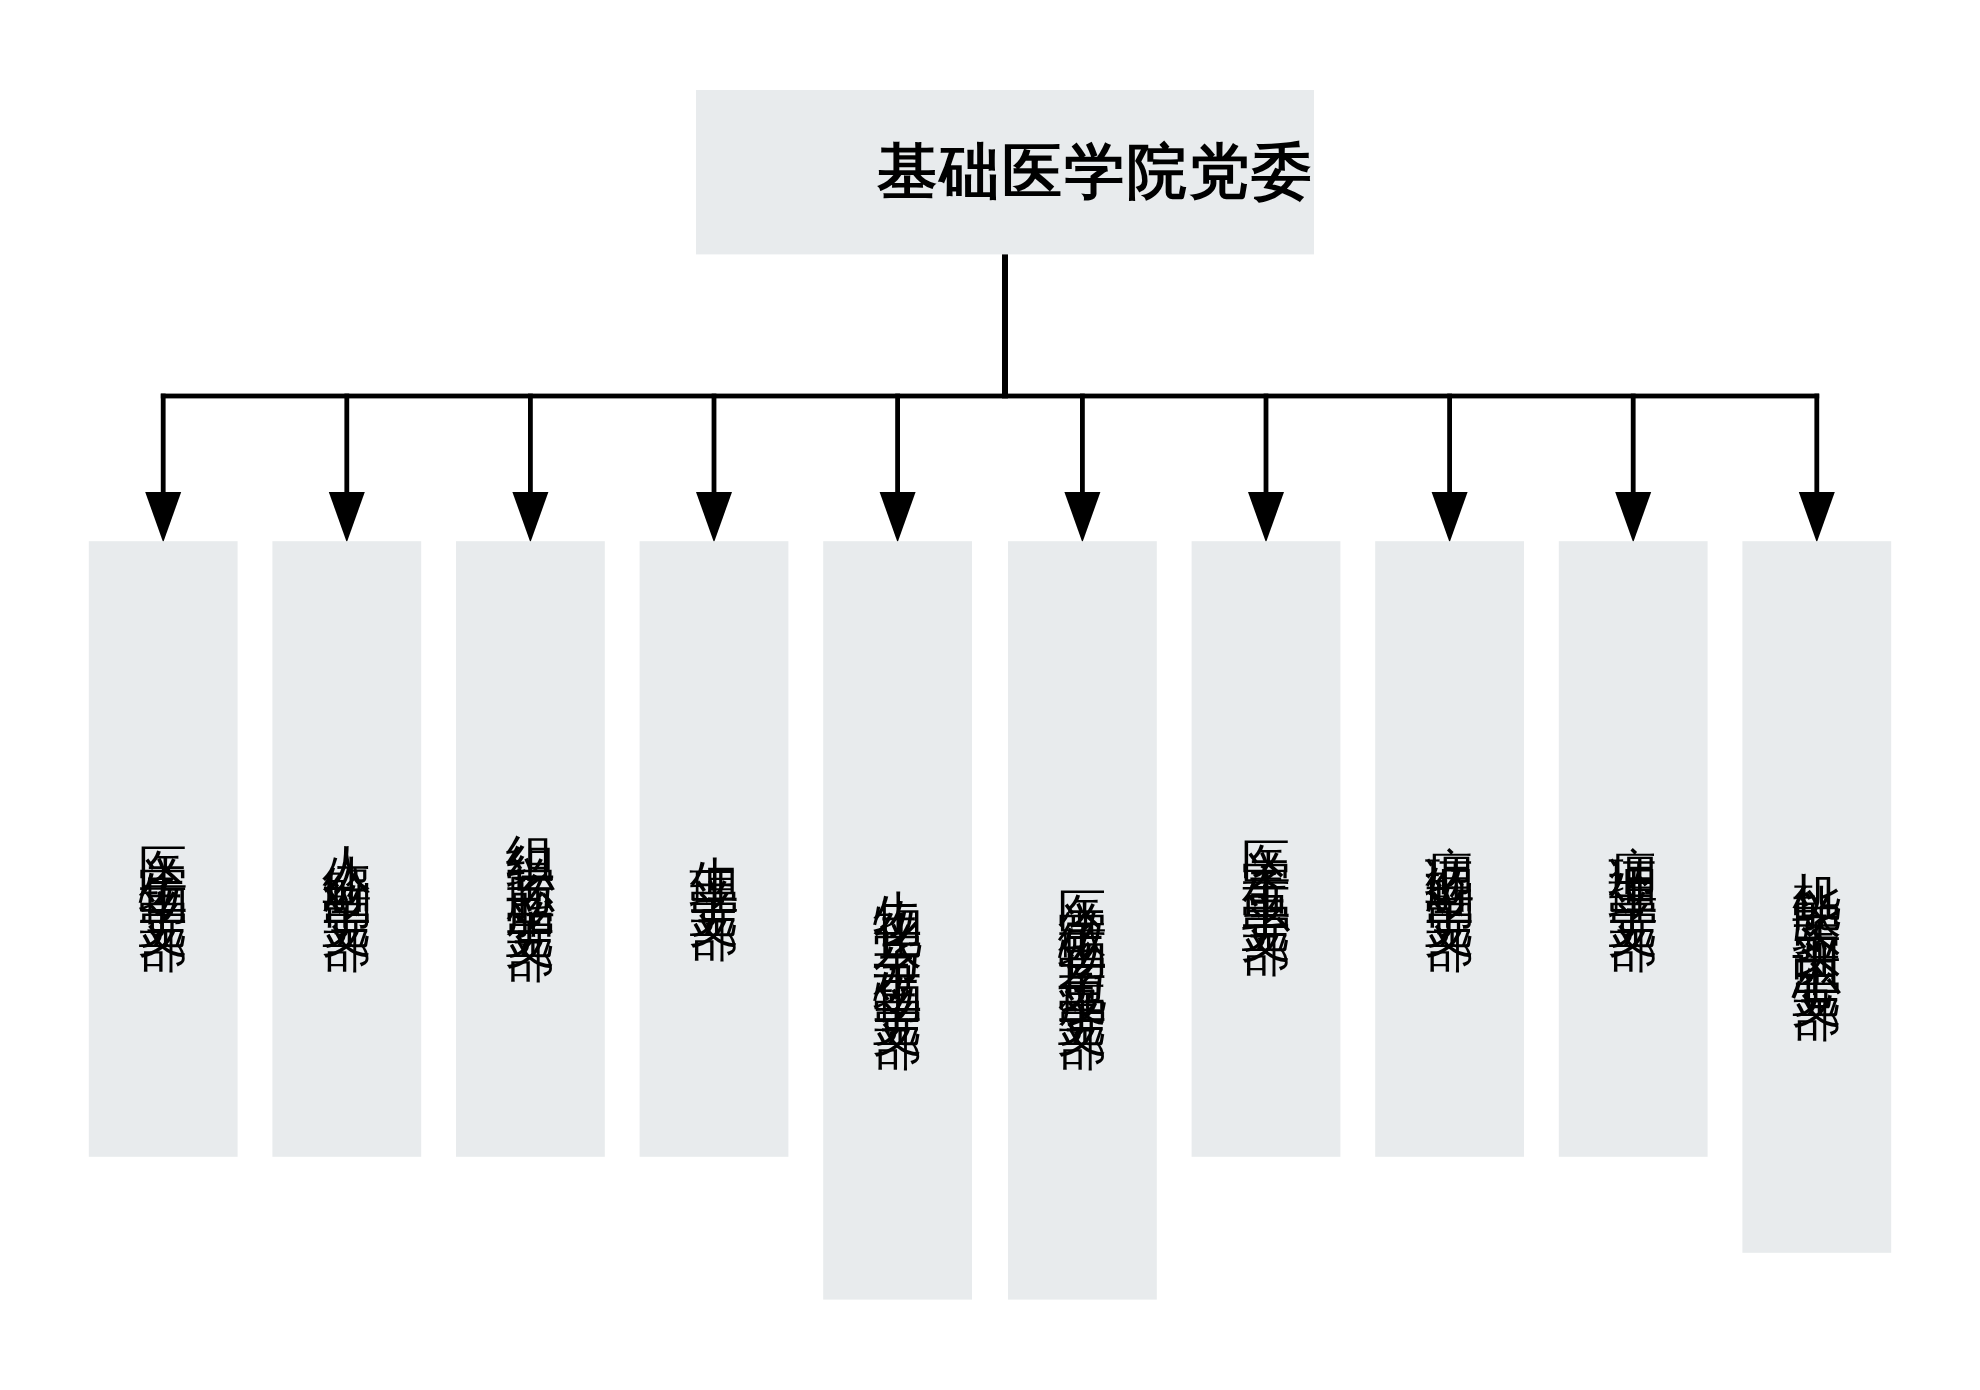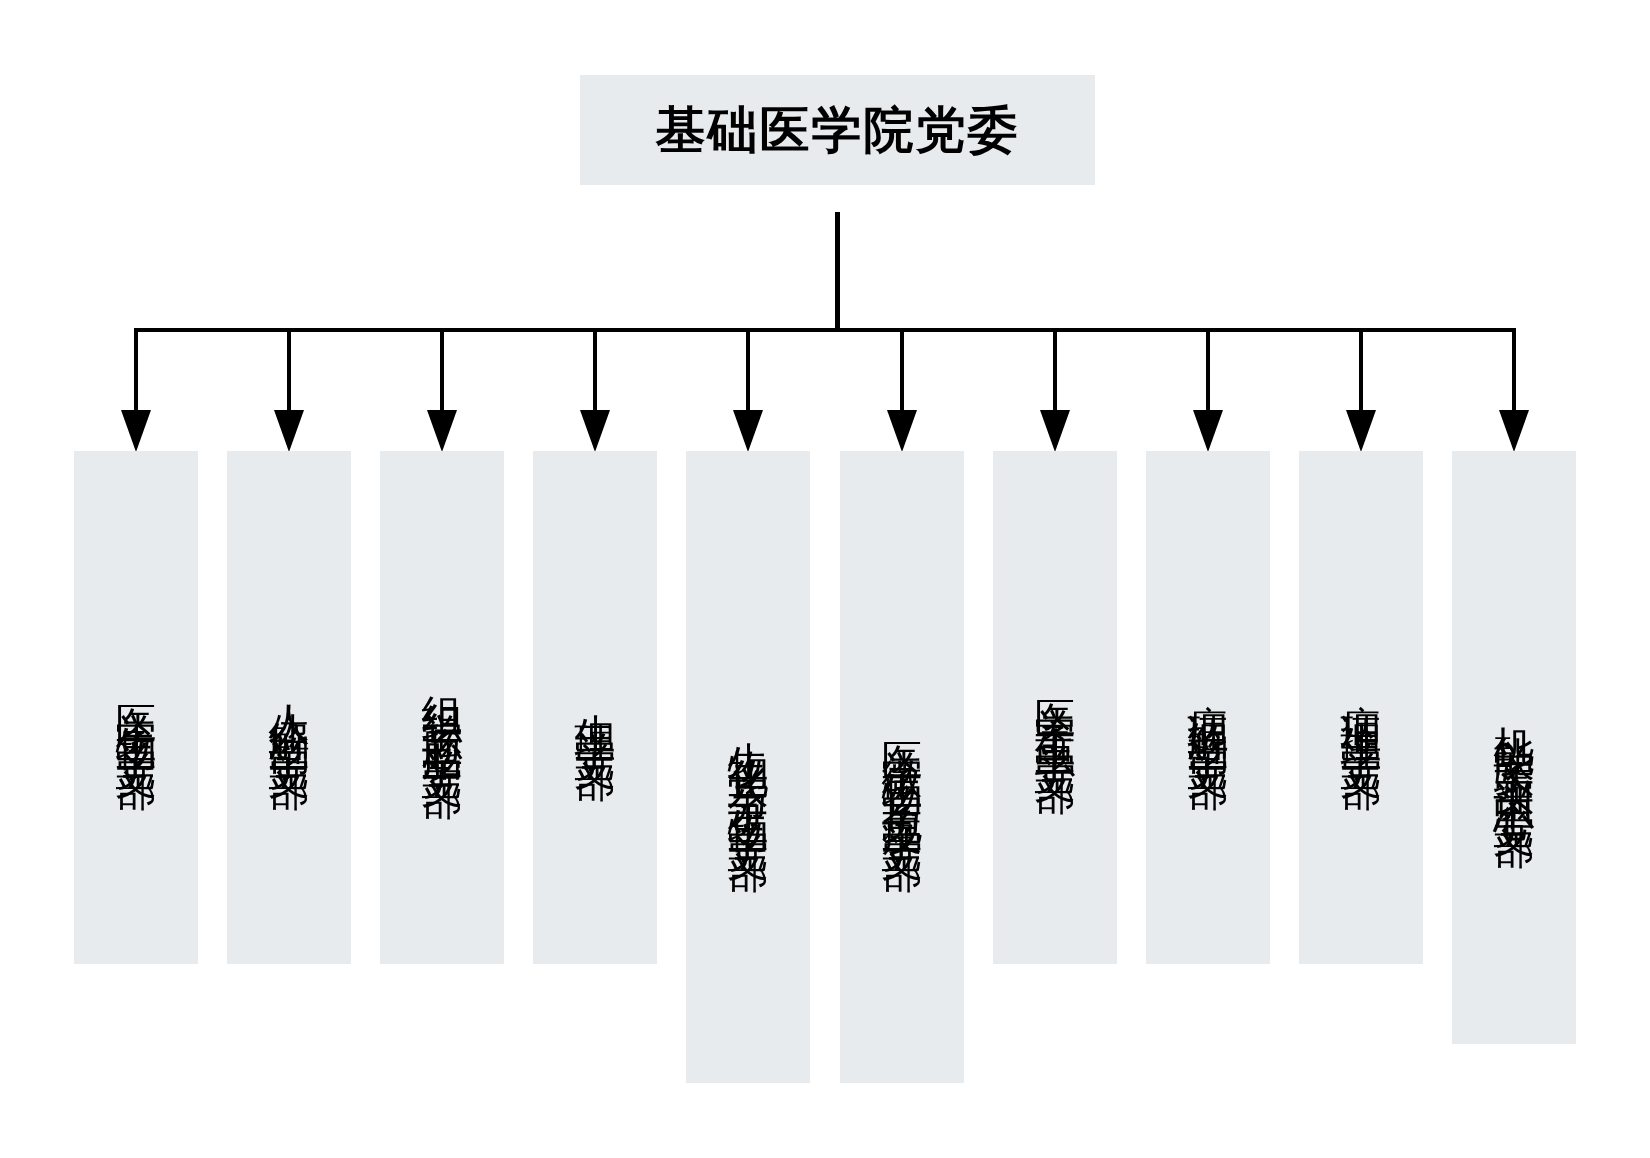--- a/index.html
+++ b/index.html
@@ -8,23 +8,23 @@
     width: 1650px;
     height: 1158px;
     background: #ffffff;
     font-family: "Liberation Sans", sans-serif;
     color: #000000;
     overflow: hidden;
   }
   .root-box {
     position: absolute;
     left: 580px; top: 75px;
-    width: 515px; height: 110px;
+    width: 515px; height: 137px;
     background: #e8ebed;
-    display: flex; align-items: center; justify-content: center;
+    display: flex; align-items: center; justify-content: flex-end;
   }
   .root-label {
     font-size: 50px;
     font-weight: 700;
     letter-spacing: 2px;
     white-space: nowrap;
   }
   .stem-main {
     position: absolute;
     left: 835px; top: 212px;

